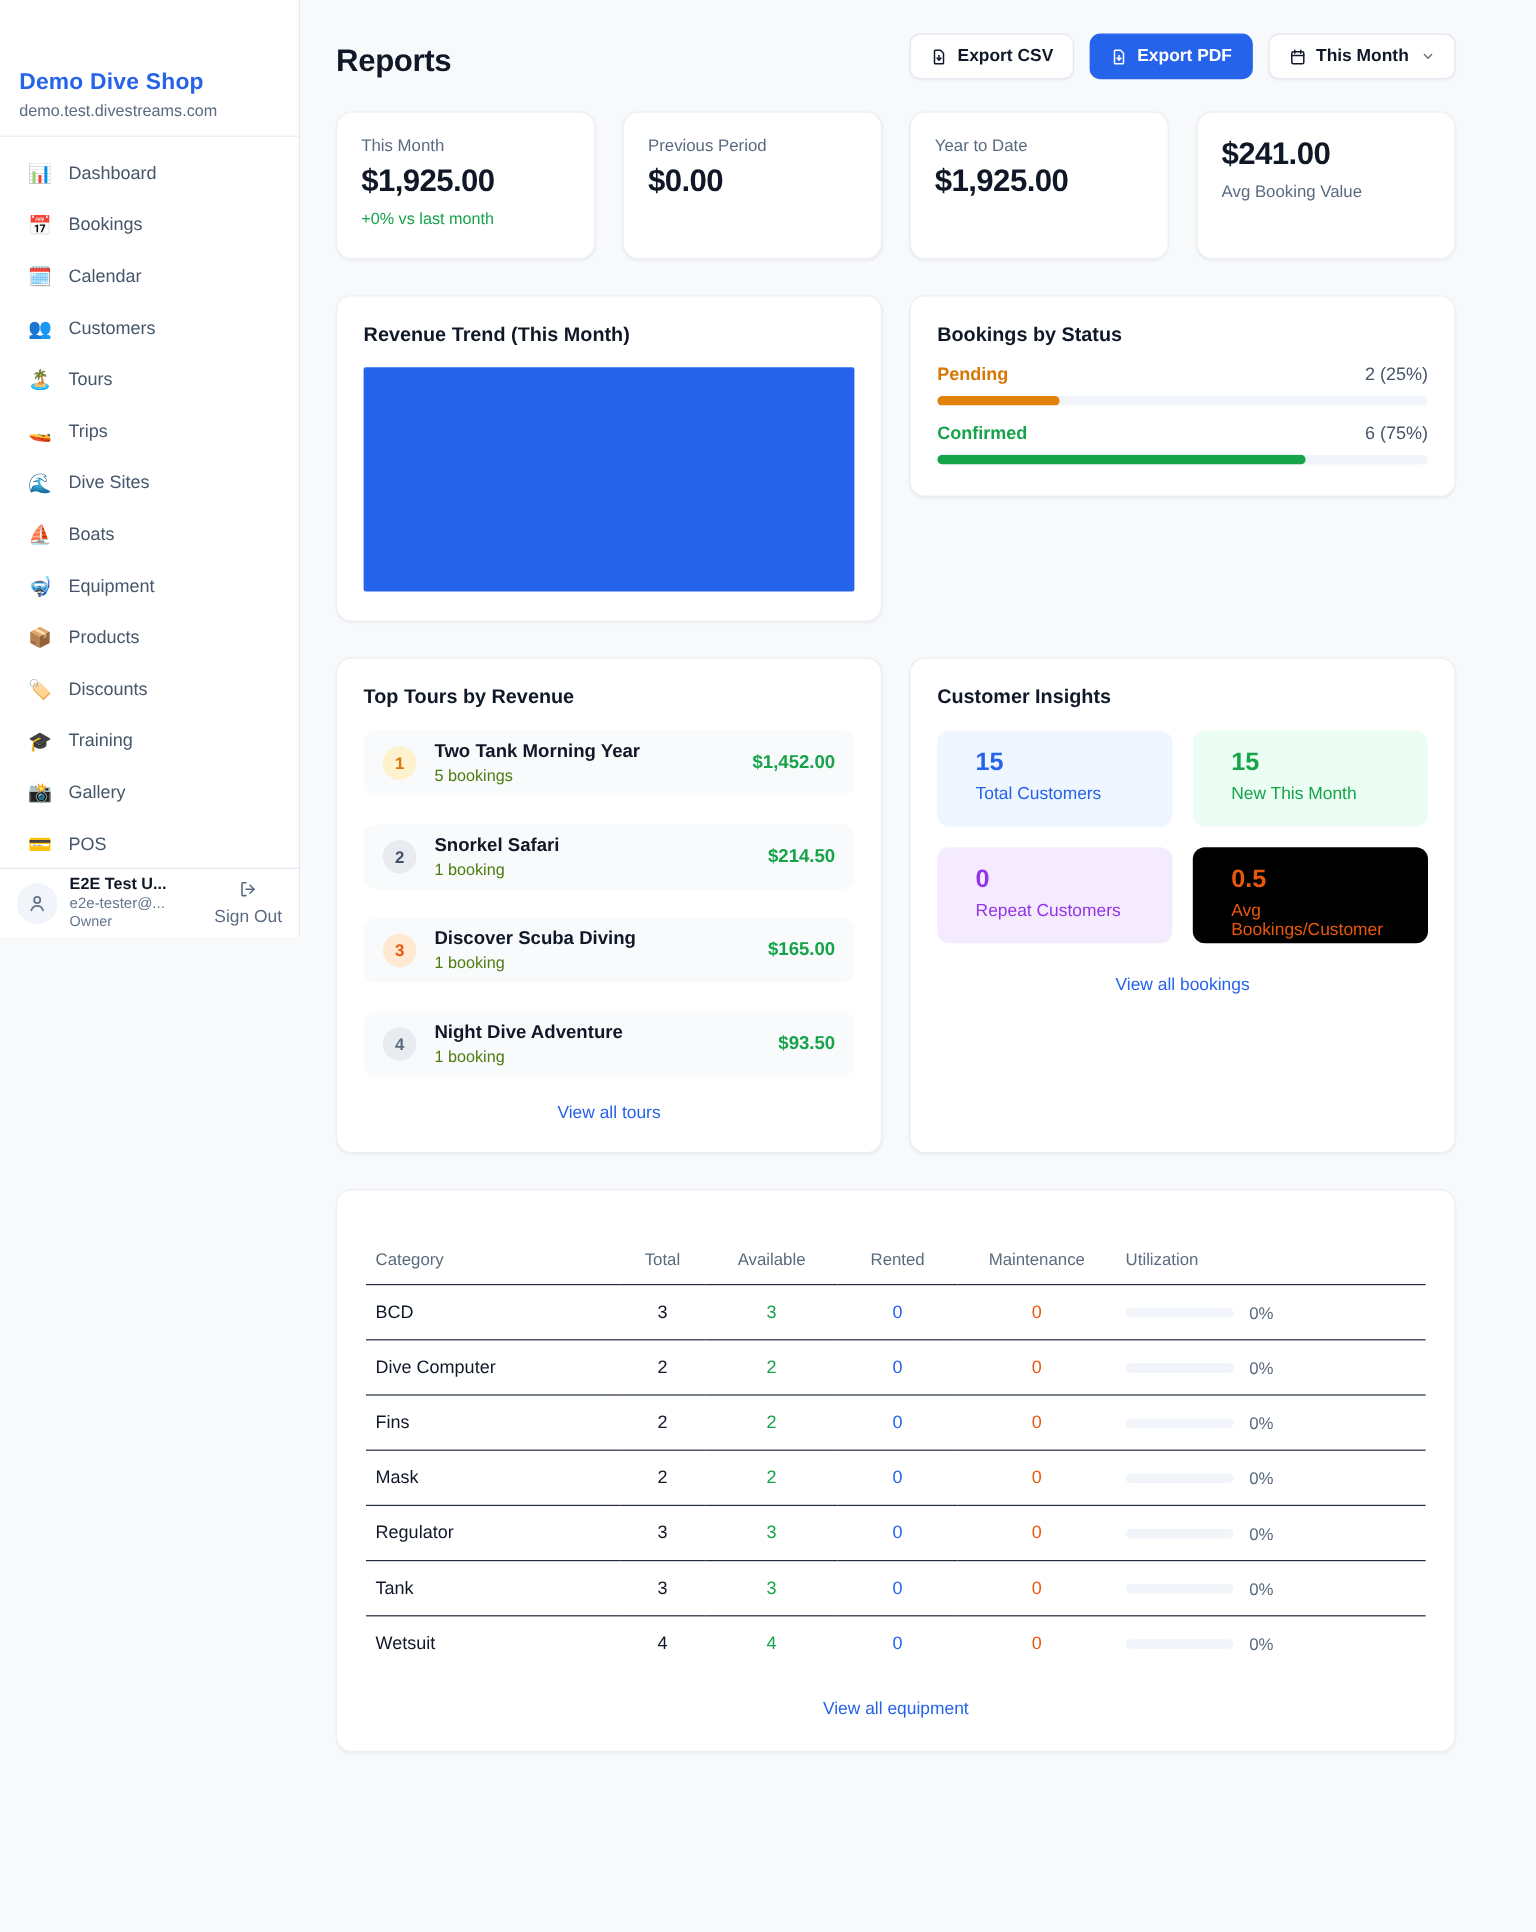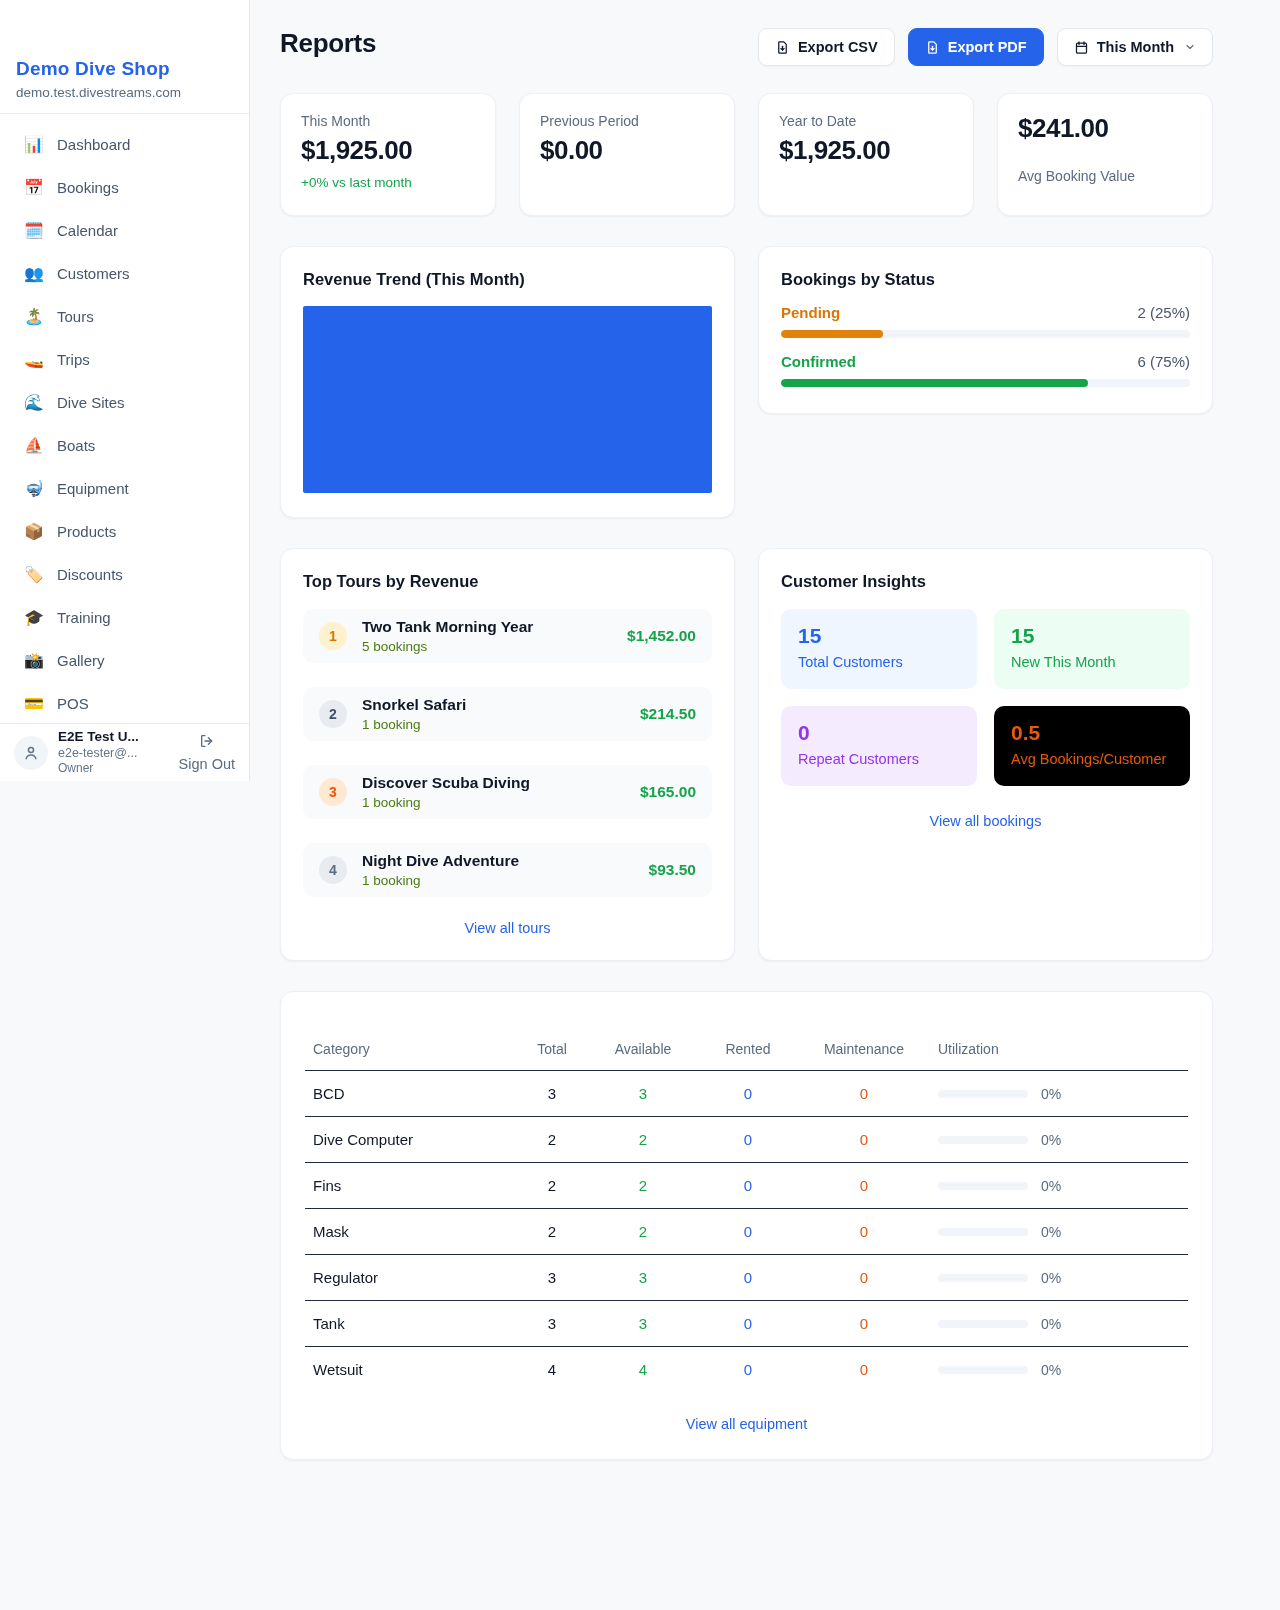--- a/index.html
+++ b/index.html
@@ -23,38 +23,38 @@
             display:flex; align-items:center; justify-content:center; flex:none; }
   .user-info { line-height:1.25; min-width:0; }
   .user-name { font-size:13.5px; font-weight:bold; color:#101828; }
   .user-email { font-size:12.5px; color:#64748b; }
   .user-role { font-size:12px; color:#64748b; }
   .signout { margin-left:auto; display:flex; align-items:center; gap:7px; color:#5b6b7f;
              font-size:14.5px; background:none; border:none; cursor:pointer; font-family:inherit;flex-direction:column; }
 
   
   .main { position:absolute; left:250px; top:0; width:1030px; padding:28px 67px 40px 30px; }
-  .page-header { display:flex; align-items:flex-start;gap:32px; }
+  .page-header { display:flex; align-items:flex-end;gap:32px; }
   .page-title { font-size:26px; font-weight:800; letter-spacing:-.3px; color:#101828; }
   .header-actions { margin-left:auto; display:flex; gap:13px; }
   .btn { height:38px; border-radius:9px; padding:0 16px; font-size:14.5px; font-weight:600;
          display:inline-flex; align-items:center; gap:8px; cursor:pointer; font-family:inherit; }
   .btn-outline { background:#fff; border:1px solid #e3e8ef; color:#101828; box-shadow:0 1px 2px rgba(16,24,40,.04); }
   .btn-primary { background:#2563eb; border:1px solid #2563eb; color:#fff; }
   .chev { color:#667085; margin-left:2px; }
 
   .card { background:#fff; border:1px solid #edf0f4; border-radius:13px; box-shadow:0 1px 2px rgba(16,24,40,.05); }
 
   .stats-grid { display:grid; grid-template-columns:repeat(4,1fr); gap:23px; margin-top:27px; }
   .stat-card { padding:19px 20px; height:123px; }
   .stat-label { font-size:14px; color:#5b6b7f; }
   .stat-value { font-size:26px; font-weight:800; letter-spacing:-.5px; color:#101828; margin-top:6px; }
   .stat-delta { font-size:13.5px; color:#16a34a; margin-top:9px; }
   .stat-card.value-first .stat-value { margin-top:0; }
-  .stat-card.value-first .stat-label { margin-top:24px; }
+  .stat-card.value-first .stat-label { margin-top:7px; }
 
   .row-2col { display:grid; grid-template-columns:1fr 1fr; gap:23px; margin-top:30px; align-items:start; }
   .row-2col.stretch { align-items:stretch; }
   .section-title { font-size:16.5px; font-weight:bold; color:#101828; }
 
   .revenue-card { padding:23px 22px 24px; }
   .chart-area { margin-top:17px; height:187px; background:#2563eb; border-radius:2px; }
 
   .status-card { padding:23px 22px 26px; }
   .status-row { margin-top:15px; }
@@ -79,21 +79,21 @@
   .rank-3 { background:#ffe9d3; color:#ea580c; }
   .rank-4 { background:#e8ecf1; color:#5b6b7f; }
   .tour-name { font-size:15.5px; font-weight:bold; color:#101828; }
   .tour-bookings { font-size:13.5px; color:#4d7c0f; margin-top:3px; }
   .tour-amount { margin-left:auto; font-size:15.5px; font-weight:bold; color:#16a34a; }
   .view-link { display:block; width:100%; text-align:center; color:#2563eb; font-size:14.5px; font-weight:500;
                background:none; border:none; cursor:pointer; font-family:inherit; margin-top:23px; }
 
   .insights-card { padding:23px 22px 24px; }
   .tiles { display:grid; grid-template-columns:1fr 1fr; gap:17px; margin-top:18px; }
-  .tile { border-radius:10px; padding:15px 17px; height:80px; }
+  .tile { border-radius:10px; padding:15px 32px; height:80px; }
   .tile-value { font-size:21px; font-weight:800; }
   .tile-label { font-size:14.5px; margin-top:6px; }
   .tile-blue   { background:#eff6ff; } .tile-blue  .tile-value,.tile-blue  .tile-label { color:#2563eb; }
   .tile-green  { background:#ecfdf3; } .tile-green .tile-value,.tile-green .tile-label { color:#16a34a; }
   .tile-purple { background:#f5ebfe; } .tile-purple .tile-value,.tile-purple .tile-label { color:#9333ea; }
   .tile-orange { background:#000000; } .tile-orange .tile-value,.tile-orange .tile-label { color:#ea580c; }
   .insights-card .view-link { margin-top:27px; }
 
   .equipment-card { margin-top:30px; padding:24px 24px 27px; }
   table { width:100%; border-collapse:collapse; margin-top:14px; }

